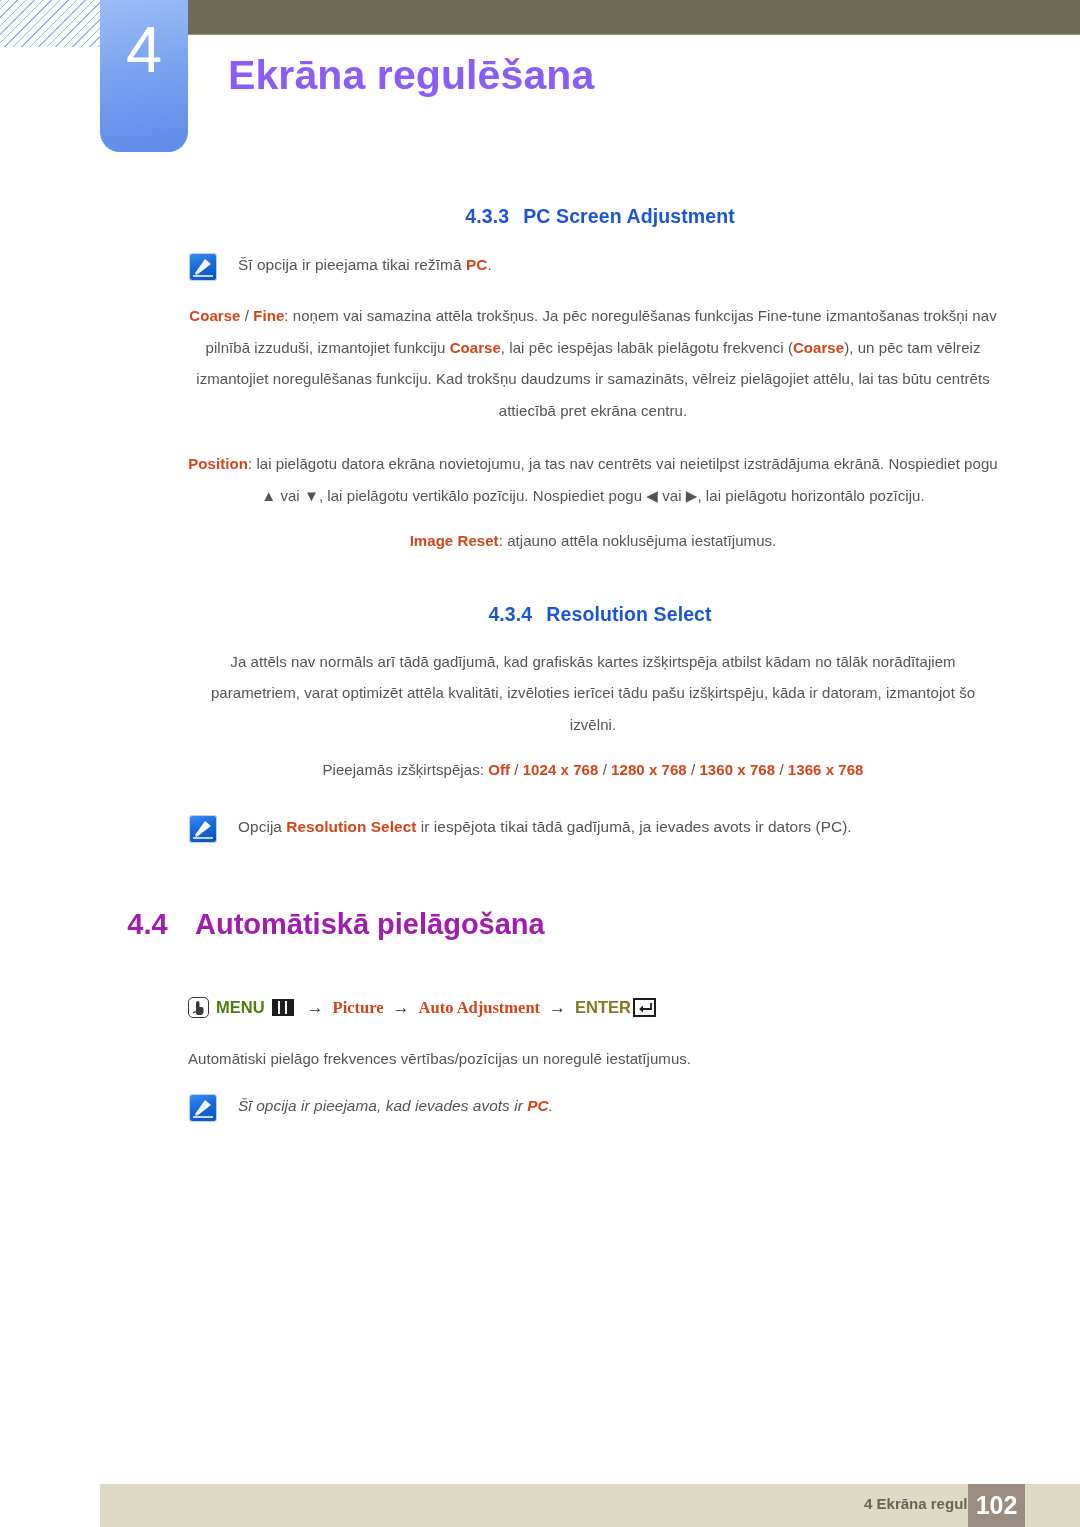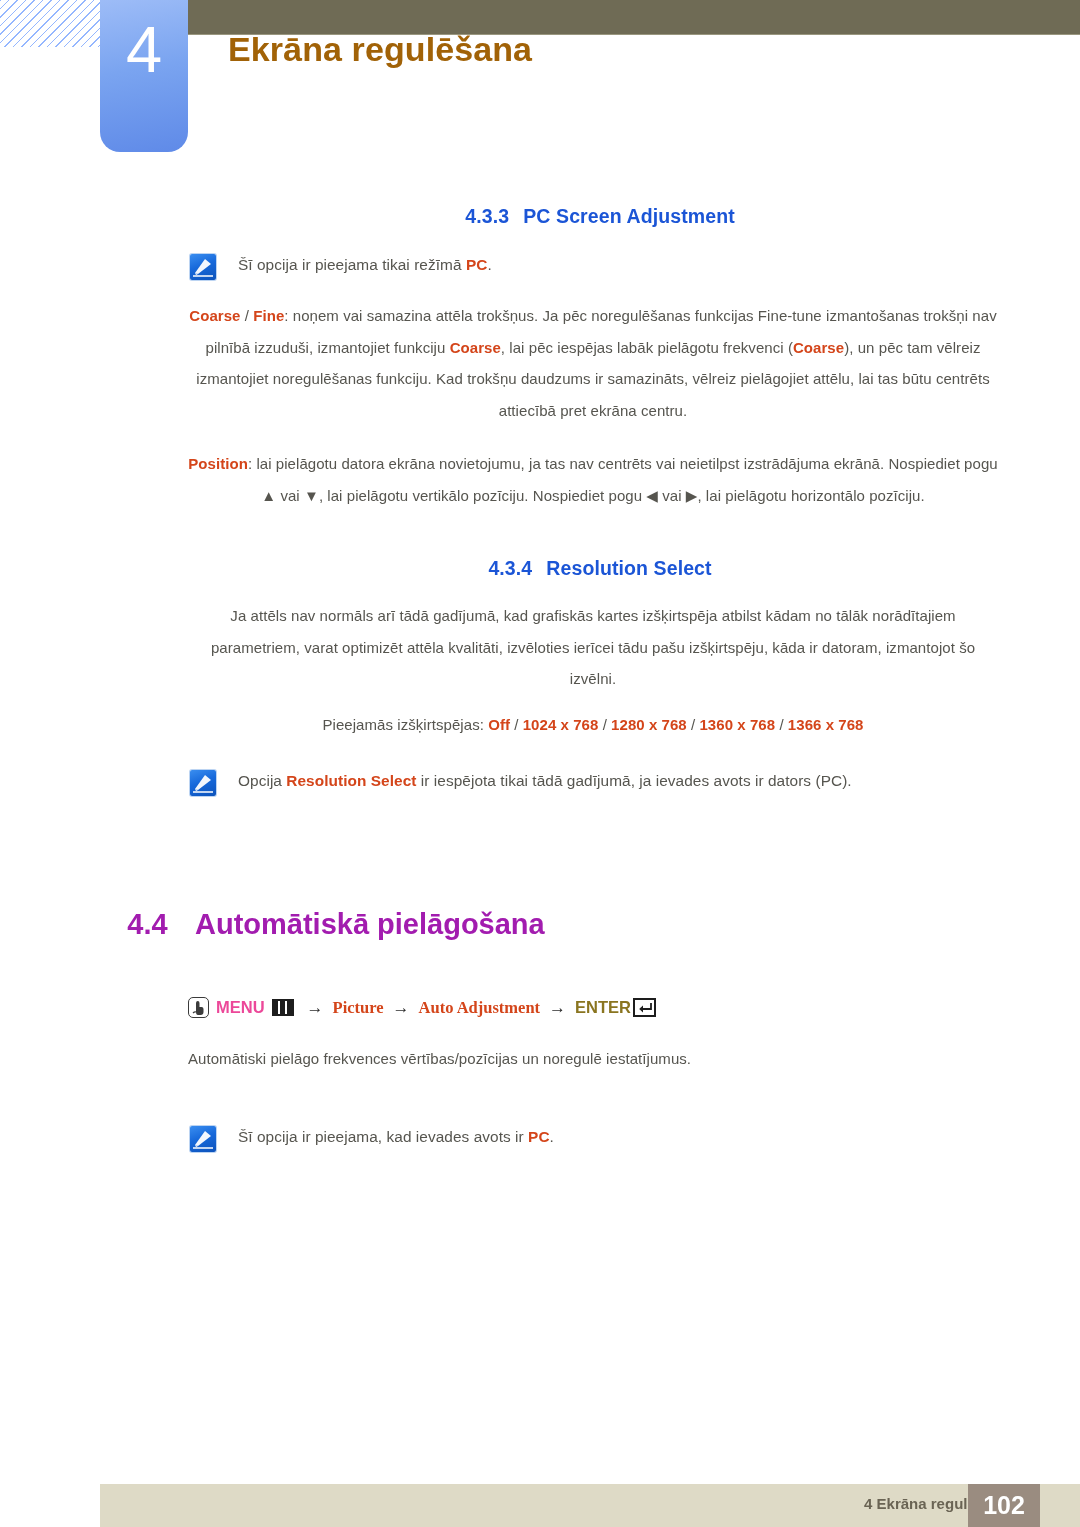--- a/index.html
+++ b/index.html
@@ -45,23 +45,23 @@
     width: 88px;
     text-align: center;
     color: #ffffff;
     font-size: 65px;
     font-weight: 400;
     line-height: 1;
     font-family: "Liberation Sans", sans-serif;
   }
   .chapter-title {
     position: absolute;
-    left: 228px; top: 30px;
-    color: #a16207;
-    font-size: 34px;
+    left: 228px; top: 52px;
+    color: #8b5cf6;
+    font-size: 41px;
     font-weight: bold;
     letter-spacing: 0.1px;
     white-space: nowrap;
   }
 
   
   .content {
     position: absolute;
     left: 188px; top: 205px;
     width: 810px;
@@ -139,21 +139,21 @@
   .bc-hand {
     position: relative;
     width: 21px; height: 21px;
     border: 1.6px solid #3b3b3b;
     border-radius: 5px;
     margin-right: 7px;
     background: #fff;
     flex: 0 0 auto;
   }
   .bc-hand svg { position: absolute; left: 2px; top: 1px; }
-  .bc-menu { color: #ec4899; }
+  .bc-menu { color: #4d7c0f; }
   .bc-bars {
     width: 22px; height: 17px;
     border: 2.2px solid #1d1d1d;
     margin: 0 4px 0 7px;
     display: flex;
     background: #1d1d1d;
     flex: 0 0 auto;
   }
   .bc-bars i { flex: 1; background: #1d1d1d; border-right: 2px solid #ffffff; }
   .bc-bars i:last-child { border-right: none; }
@@ -181,21 +181,21 @@
     position: absolute;
     right: 70px; top: 1495px;
     color: #6a6454;
     font-size: 15px;
     font-weight: bold;
     white-space: nowrap;
   }
   .footer-page {
     position: absolute;
     left: 968px; top: 1484px;
-    width: 72px; height: 43px;
+    width: 57px; height: 43px;
     background: #9a8c80;
     color: #ffffff;
     font-size: 25px;
     font-weight: bold;
     display: flex;
     align-items: center;
     justify-content: center;
   }
 </style>
 </head>
@@ -222,20 +222,21 @@
         <path d="M1 20 L21 20" stroke="#ffffff" stroke-width="1.6" fill="none"></path>
       </svg>
     </span>
     <span class="note-text"><span>Šī opcija ir pieejama tikai režīmā </span><span class="accent">PC</span><span>.</span></span>
   </div>
 
   <p class="body" style="margin-top:20px;"><span class="accent">Coarse</span><span class="sep"> / </span><span class="accent">Fine</span><span>: noņem vai samazina attēla trokšņus. Ja pēc noregulēšanas funkcijas Fine-tune izmantošanas trokšņi nav pilnībā izzuduši, izmantojiet funkciju </span><span class="accent">Coarse</span><span>, lai pēc iespējas labāk pielāgotu frekvenci (</span><span class="accent">Coarse</span><span>), un pēc tam vēlreiz izmantojiet noregulēšanas funkciju. Kad trokšņu daudzums ir samazināts, vēlreiz pielāgojiet attēlu, lai tas būtu centrēts attiecībā pret ekrāna centru.</span></p>
 
   <p class="body" style="margin-top:22px;"><span class="accent">Position</span><span>: lai pielāgotu datora ekrāna novietojumu, ja tas nav centrēts vai neietilpst izstrādājuma ekrānā. Nospiediet pogu </span><span>▲</span><span> vai </span><span>▼</span><span>, lai pielāgotu vertikālo pozīciju. Nospiediet pogu </span><span>◀</span><span> vai </span><span>▶</span><span>, lai pielāgotu horizontālo pozīciju.</span></p>
 
+  <p class="body" style="margin-top:14px;"><span class="accent">Image Reset</span><span>: atjauno attēla noklusējuma iestatījumus.</span></p>
 
   <h3 class="sub-heading" style="margin-top:46px;">
     <span class="num">4.3.4</span><span>Resolution Select</span>
   </h3>
 
   <p class="body" style="margin-top:20px;"><span>Ja attēls nav normāls arī tādā gadījumā, kad grafiskās kartes izšķirtspēja atbilst kādam no tālāk norādītajiem parametriem, varat optimizēt attēla kvalitāti, izvēloties ierīcei tādu pašu izšķirtspēju, kāda ir datoram, izmantojot šo izvēlni.</span></p>
 
   <p class="body" style="margin-top:14px;"><span>Pieejamās izšķirtspējas: </span><span id="res-options"><span class="accent">Off</span><span class="sep"> / </span><span class="accent">1024 x 768</span><span class="sep"> / </span><span class="accent">1280 x 768</span><span class="sep"> / </span><span class="accent">1360 x 768</span><span class="sep"> / </span><span class="accent">1366 x 768</span></span></p>
 
   <div class="note" style="margin-top:28px;">
@@ -276,21 +277,21 @@
   <span class="bc-enterkey">
     <svg width="19" height="15" viewBox="0 0 19 15">
       <path d="M15 2 L15 8 L5 8" stroke="#1d1d1d" stroke-width="1.8" fill="none"></path>
       <path d="M7 4.5 L3.2 8 L7 11.5 Z" fill="#1d1d1d"></path>
     </svg>
   </span>
 </div>
 
 <p class="body" style="position:absolute; left:188px; top:1043px; width:810px;"><span>Automātiski pielāgo frekvences vērtības/pozīcijas un noregulē iestatījumus.</span></p>
 
-<div class="note" style="position:absolute; left:188px; top:1124px; width:810px;">
+<div class="note" style="position:absolute; left:188px; top:1093px; width:810px;font-style:italic;">
   <span class="note-icon">
     <svg width="22" height="22" viewBox="0 0 22 22">
       <path d="M3 17 L13 3 L19 8 L6 18 Z" fill="#ffffff" opacity="0.95"></path>
       <path d="M3 17 L6 18 L4 19 Z" fill="#ffffff"></path>
       <path d="M1 20 L21 20" stroke="#ffffff" stroke-width="1.6" fill="none"></path>
     </svg>
   </span>
   <span class="note-text"><span>Šī opcija ir pieejama, kad ievades avots ir </span><span class="accent">PC</span><span>.</span></span>
 </div>
 

